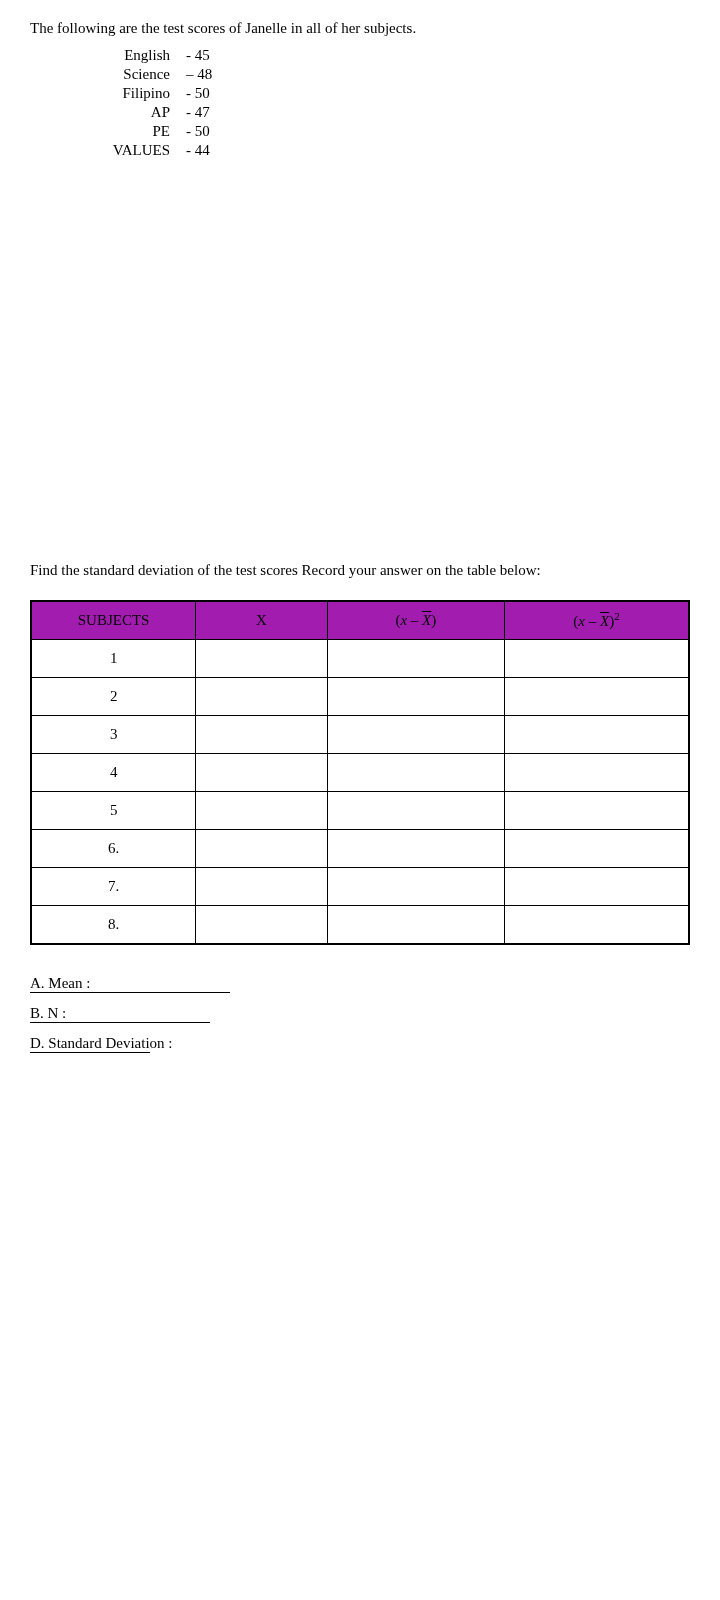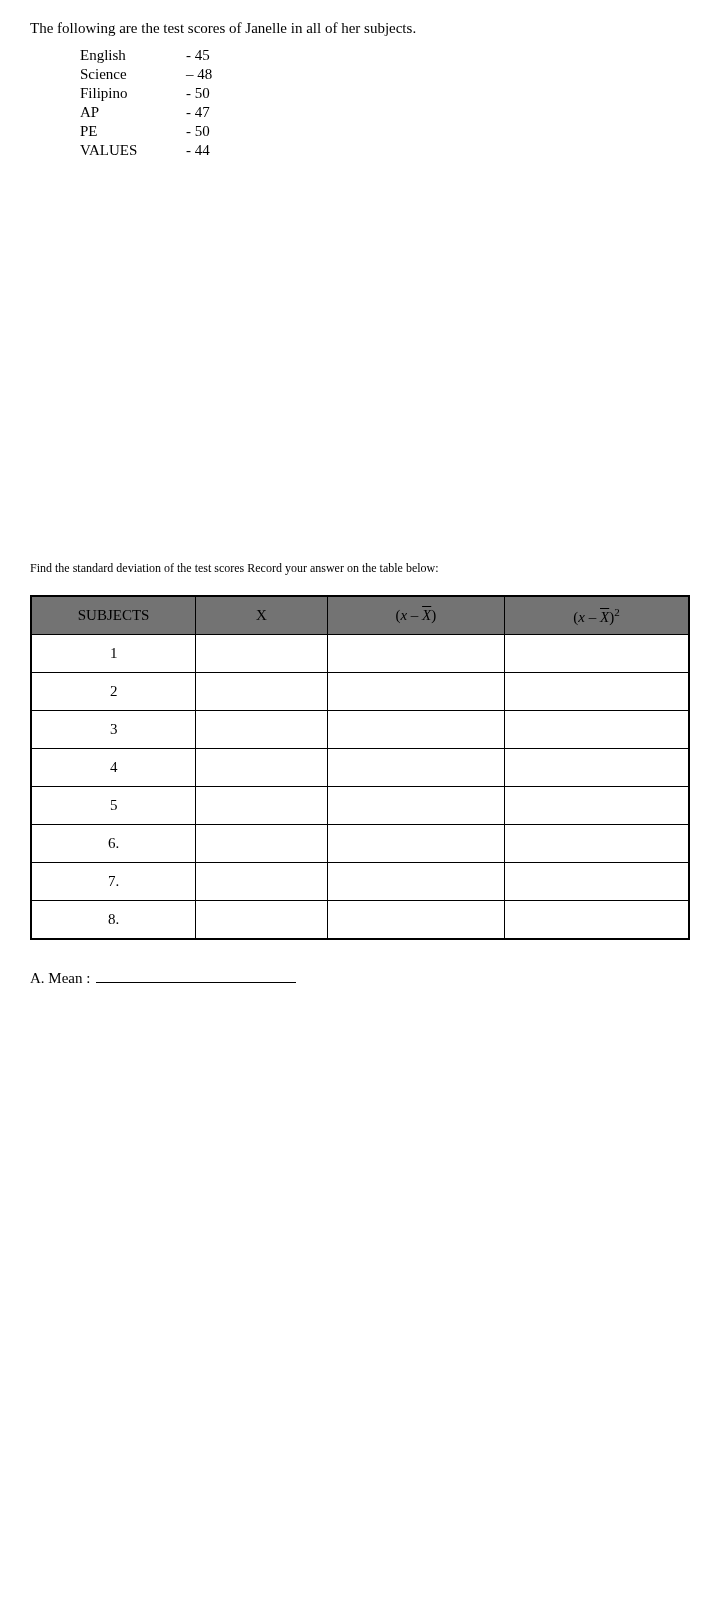--- a/index.html
+++ b/index.html
@@ -29,28 +29,29 @@
     }
 
     .score-item {
       display: flex;
       margin-bottom: 2px;
       font-size: 15px;
     }
 
     .subject-name {
       width: 90px;
+      text-align: right;
     }
 
     .score-value {
       margin-left: 16px;
     }
 
     .instruction-text {
-      font-size: 12px;
+      font-size: 15px;
       margin-bottom: 18px;
       line-height: 1.5;
     }
 
     .table-container {
       border: 1.5px solid #000;
       width: 100%;
       margin-bottom: 30px;
     }
 
@@ -62,21 +63,21 @@
     .data-table th, .data-table td {
       border: 1px solid #000;
       padding: 8px 6px;
       text-align: center;
       font-size: 15px;
       height: 38px;
     }
 
     .data-table th {
       font-weight: normal;
-      background: #737373;
+      background: #a21caf;
     }
 
     .data-table td {
       font-weight: normal;
     }
 
     .col-subjects {
       width: 25%;
     }
 
@@ -94,20 +95,21 @@
 
     .answers-section {
       margin-top: 10px;
       font-size: 15px;
     }
 
     .answer-item {
       margin-bottom: 10px;
       display: flex;
       align-items: baseline;
+      flex-direction: column;
     }
 
     .answer-label {
       margin-right: 6px;
       min-width: 0;
     }
 
     .answer-line {
       display: inline-block;
       border-bottom: 1px solid #000;
@@ -233,13 +235,21 @@
       </tr>
     </tbody>
   </table>
 </div>
 
 <div class="answers-section">
   <div class="answer-item">
     <span class="answer-label">A.  Mean  :</span>
     <span class="answer-line answer-line-long"></span>
   </div>
+  <div class="answer-item">
+    <span class="answer-label">B.  N :</span>
+    <span class="answer-line answer-line-medium"></span>
+  </div>
+  <div class="answer-item">
+    <span class="answer-label">D.  Standard Deviation :</span>
+    <span class="answer-line answer-line-short"></span>
+  </div>
 </div>
 
 </body></html>

